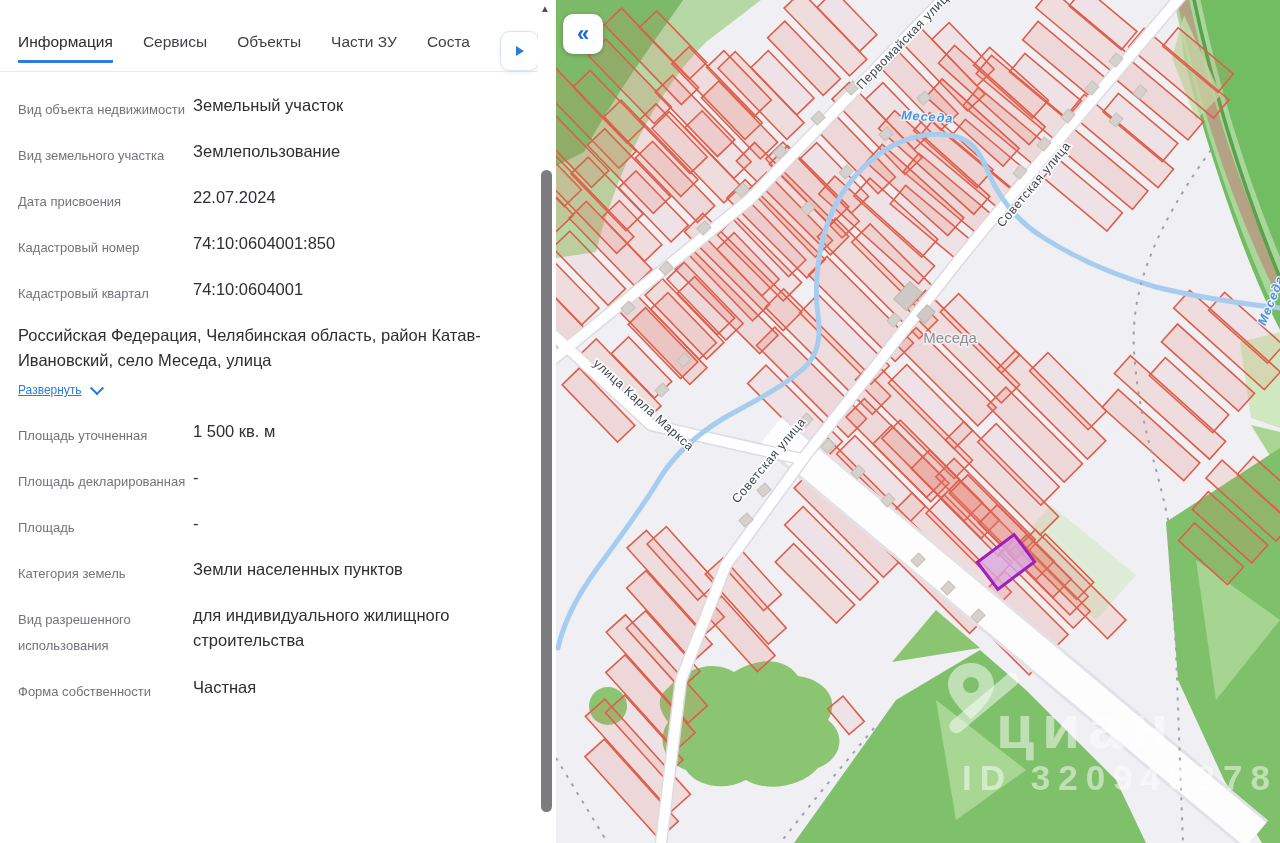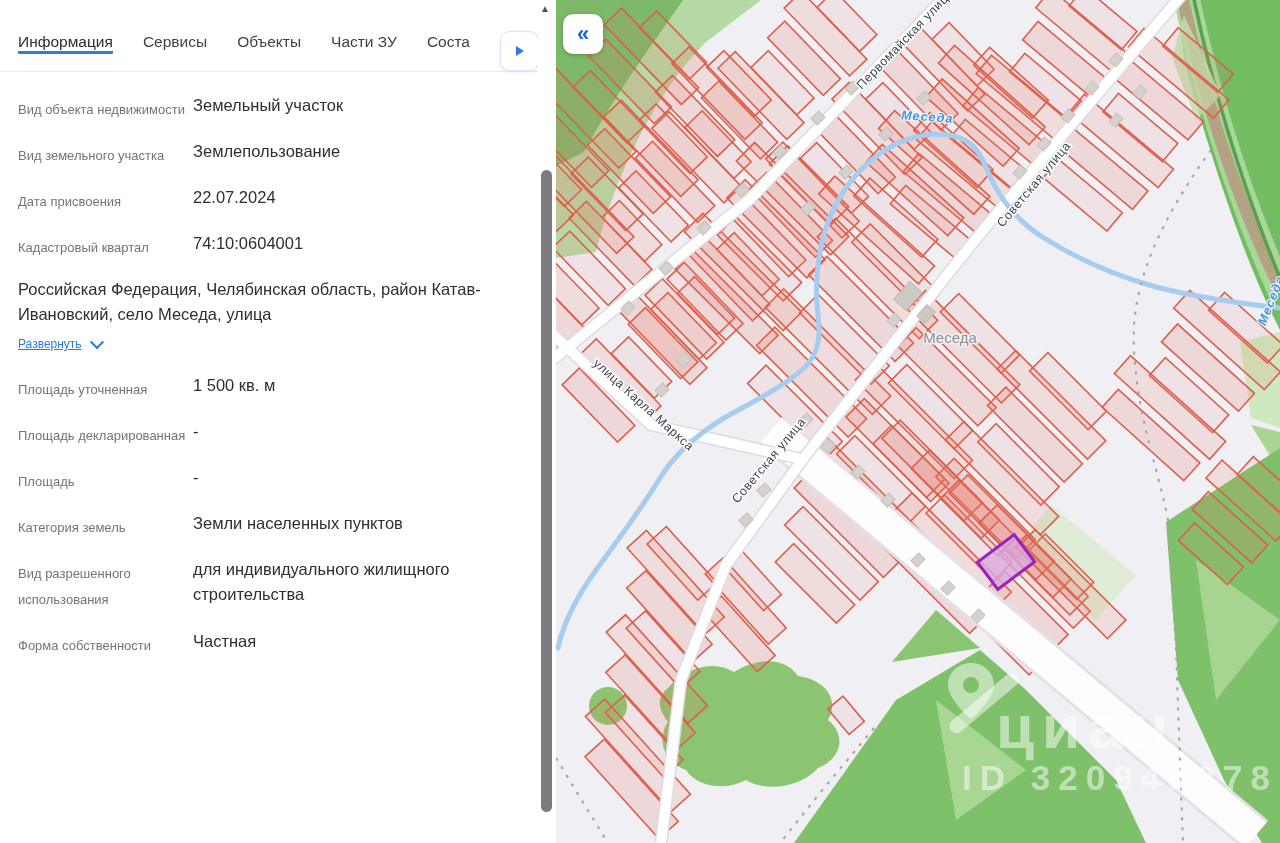--- a/index.html
+++ b/index.html
@@ -4,21 +4,21 @@
 <style>
   html,body{margin:0;padding:0;width:1280px;height:843px;overflow:hidden;background:#fff;
     font-family:"Liberation Sans","DejaVu Sans",sans-serif;}
   .stage{position:relative;width:1280px;height:843px;}
 
   
   .panel{position:absolute;left:0;top:0;width:556px;height:843px;background:#fff;}
   .pill-top{position:absolute;left:20px;top:-10px;width:46px;height:20px;border:1px solid #d9d9de;border-radius:10px;background:#fff;}
   .tabbar{position:absolute;left:0;top:0;width:556px;height:71px;border-bottom:1px solid #ebebef;background:#fff;}
   .tabs{position:absolute;left:18px;top:33px;display:flex;white-space:nowrap;}
-  .tab{font-size:15.5px;color:#3f3f46;margin-right:30px;padding-bottom:0;cursor:pointer;}
+  .tab{font-size:15.5px;color:#3f3f46;margin-right:30px;padding-bottom:9px;cursor:pointer;}
   .tab.active{color:#2c2c31;border-bottom:3px solid #2b7ce0;border-radius:1px;}
   .tab.partial{margin-left:36px;margin-right:0;}
   .tabs-more{position:absolute;left:500px;top:31px;width:37px;height:38px;background:#fff;border:1px solid #d9e6f8;
     border-radius:10px;box-shadow:0 1px 4px rgba(40,90,180,.12);display:flex;align-items:center;justify-content:center;cursor:pointer;}
   .tri{width:0;height:0;border-left:8px solid #2b7ce0;border-top:5px solid transparent;border-bottom:5px solid transparent;}
 
   .fields{position:absolute;left:0;top:71px;width:538px;padding:22px 18px 0 18px;box-sizing:border-box;}
   .row{display:flex;margin-bottom:16px;}
   .lbl{width:175px;min-width:175px;font-size:13px;color:#73737c;line-height:26px;padding-top:4px;}
   .val{flex:1;font-size:16.5px;color:#2e2e33;line-height:25px;}
@@ -69,20 +69,24 @@
           <div class="lbl">Вид объекта недвижимости</div>
           <div class="val">Земельный участок</div>
         </div>
       <div class="row">
           <div class="lbl">Вид земельного участка</div>
           <div class="val">Землепользование</div>
         </div>
       <div class="row">
           <div class="lbl">Дата присвоения</div>
           <div class="val">22.07.2024</div>
+        </div>
+      <div class="row">
+          <div class="lbl">Кадастровый номер</div>
+          <div class="val">74:10:0604001:850</div>
         </div>
       <div class="row">
           <div class="lbl">Кадастровый квартал</div>
           <div class="val">74:10:0604001</div>
         </div>
       <div class="row">
         <div class="val">
           <span>Российская Федерация, Челябинская область, район Катав-Ивановский, село Меседа, улица</span>
           <div class="expand">
             <a>Развернуть</a>

